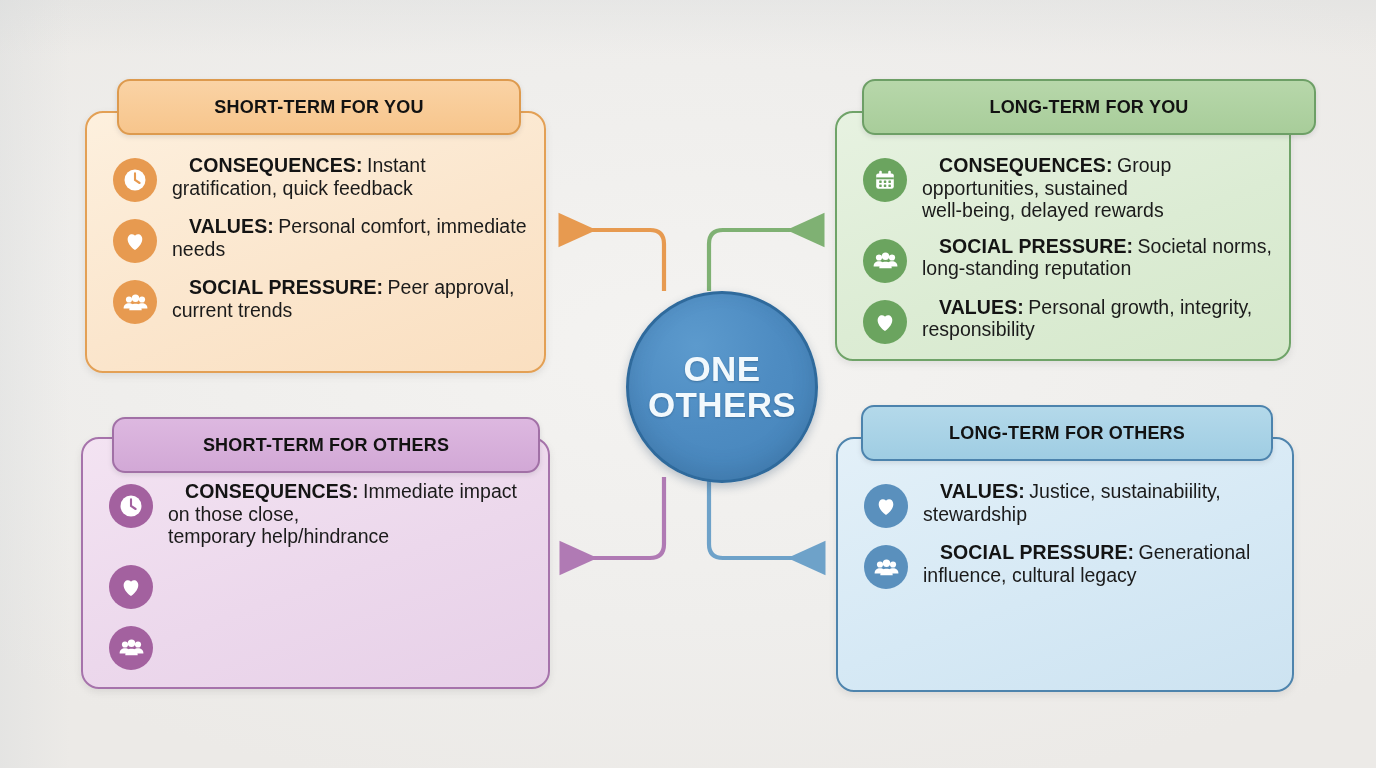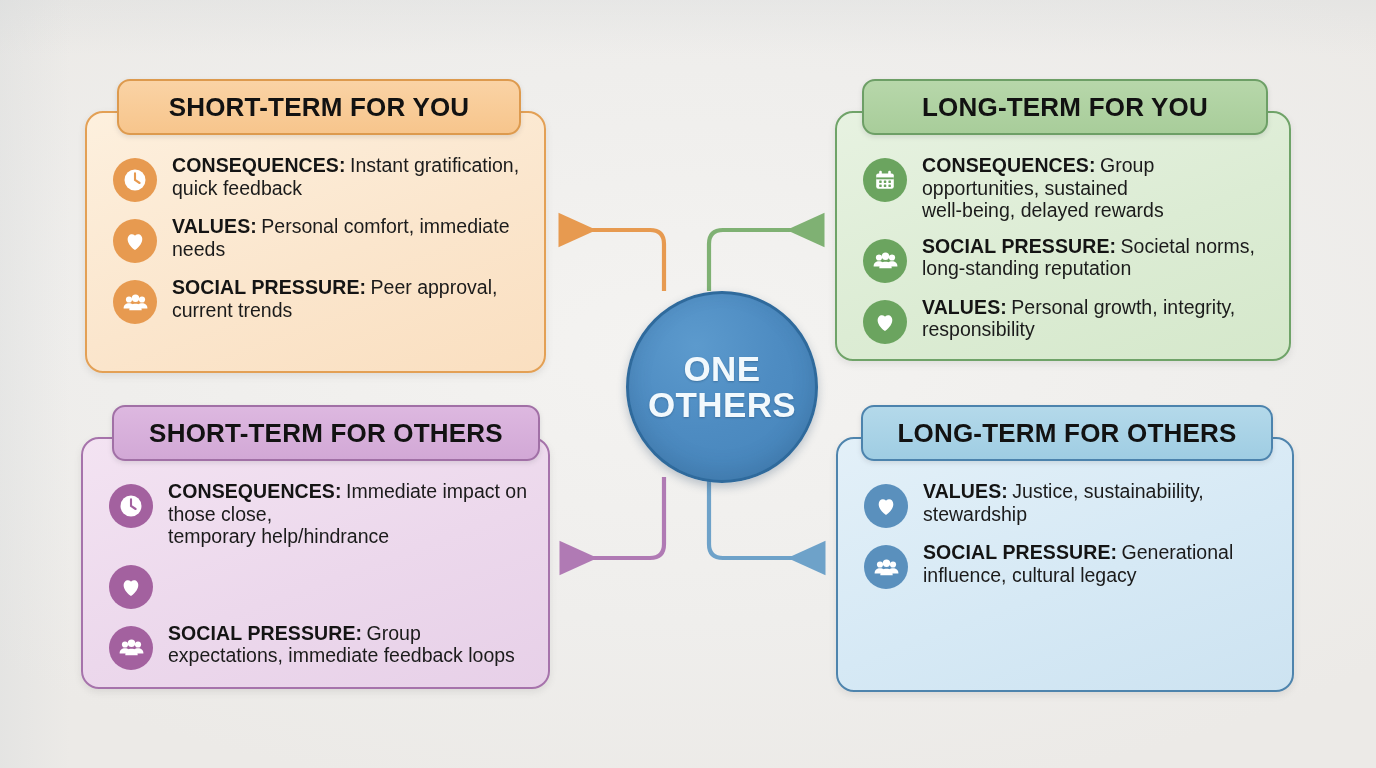--- a/index.html
+++ b/index.html
@@ -88,21 +88,21 @@
     border-style: solid;
     box-sizing: border-box;
     display: flex;
     align-items: center;
     justify-content: center;
     z-index: 5;
     box-shadow: 0 2px 5px rgba(90,90,95,.16);
   }
   .card-header .htxt {
     font-weight: 700;
-    font-size: 26px;
+    font-size: 18px;
     letter-spacing: .2px;
     color: #121212;
     white-space: nowrap;
   }
 
   .rows {
     position: absolute;
     left: 26px;
     right: 14px;
     top: 40px;
@@ -127,20 +127,21 @@
   }
   .ico svg { display: block; }
 
   .rtxt { padding-top: 1px; }
   .rlabel {
     font-weight: 700;
     font-size: 19.5px;
     color: #141414;
     letter-spacing: .1px;
     line-height: 1.15;
+    margin-left: 17px;
   }
   .rbody {
     font-size: 19.5px;
     color: #1b1b1b;
     line-height: 1.16;
     margin-top: 2px;
     white-space: pre-line;
   }
 
   
@@ -156,36 +157,37 @@
   }
   .ico-orange { background: #e79a50; }
 
   
   #card-lty {
     left: 835px; top: 111px; width: 456px; height: 250px;
     border-color: #6fa368;
     background: linear-gradient(160deg, #e7f2e1 0%, #dcecd4 55%, #d5e8cb 100%);
   }
   #hdr-lty {
-    left: 25px; width: 406px;
+    left: 25px; width: 454px;
     border-color: #6d9f66;
     background: linear-gradient(180deg, #b7d7aa 0%, #a8cd9a 100%);
   }
   .ico-green { background: #6ba45f; }
 
   
   #card-sto {
     left: 81px; top: 437px; width: 469px; height: 252px;
     border-color: #a673ab;
     background: linear-gradient(160deg, #f3e3f2 0%, #ecd8ec 55%, #e7d0e8 100%);
   }
   #hdr-sto {
     left: 29px; width: 428px;
     border-color: #a170a6;
     background: linear-gradient(180deg, #ddb8e0 0%, #d2a8d6 100%);
+    margin-top: 12px;
   }
   .ico-purple { background: #a3619f; }
 
   
   #card-lto {
     left: 836px; top: 437px; width: 458px; height: 255px;
     border-color: #4e84ad;
     background: linear-gradient(160deg, #e3f0f8 0%, #d6e9f5 55%, #cde3f1 100%);
     padding-left: 48px;
   }
@@ -377,24 +379,20 @@
         <span class="ico ico-purple">
           <svg width="27" height="27" viewBox="0 0 27 27">
             <circle cx="7" cy="10.5" r="3.1" fill="#fff"></circle>
             <circle cx="20" cy="10.5" r="3.1" fill="#fff"></circle>
             <path d="M1.6 19.5 C1.6 15.8 4 14.3 7 14.3 C10 14.3 12.4 15.8 12.4 19.5 Z" fill="#fff"></path>
             <path d="M14.6 19.5 C14.6 15.8 17 14.3 20 14.3 C23 14.3 25.4 15.8 25.4 19.5 Z" fill="#fff"></path>
             <circle cx="13.5" cy="9.2" r="3.7" fill="#fff"></circle>
             <path d="M7.3 21.2 C7.3 16.6 10.2 14.7 13.5 14.7 C16.8 14.7 19.7 16.6 19.7 21.2 Z" fill="#fff"></path>
           </svg>
         </span>
-        <span class="rtxt">
-          <span class="rlabel">SOCIAL PRESSURE:</span>
-          <span class="rbody">Group expectations, immediate feedback loops</span>
-        </span>
       </div>
 
     </div>
   </div>
 
   <div class="card" id="card-lto">
     <div class="card-header" id="hdr-lto">
       <span class="htxt">LONG-TERM FOR OTHERS</span>
     </div>
     <div class="rows">

